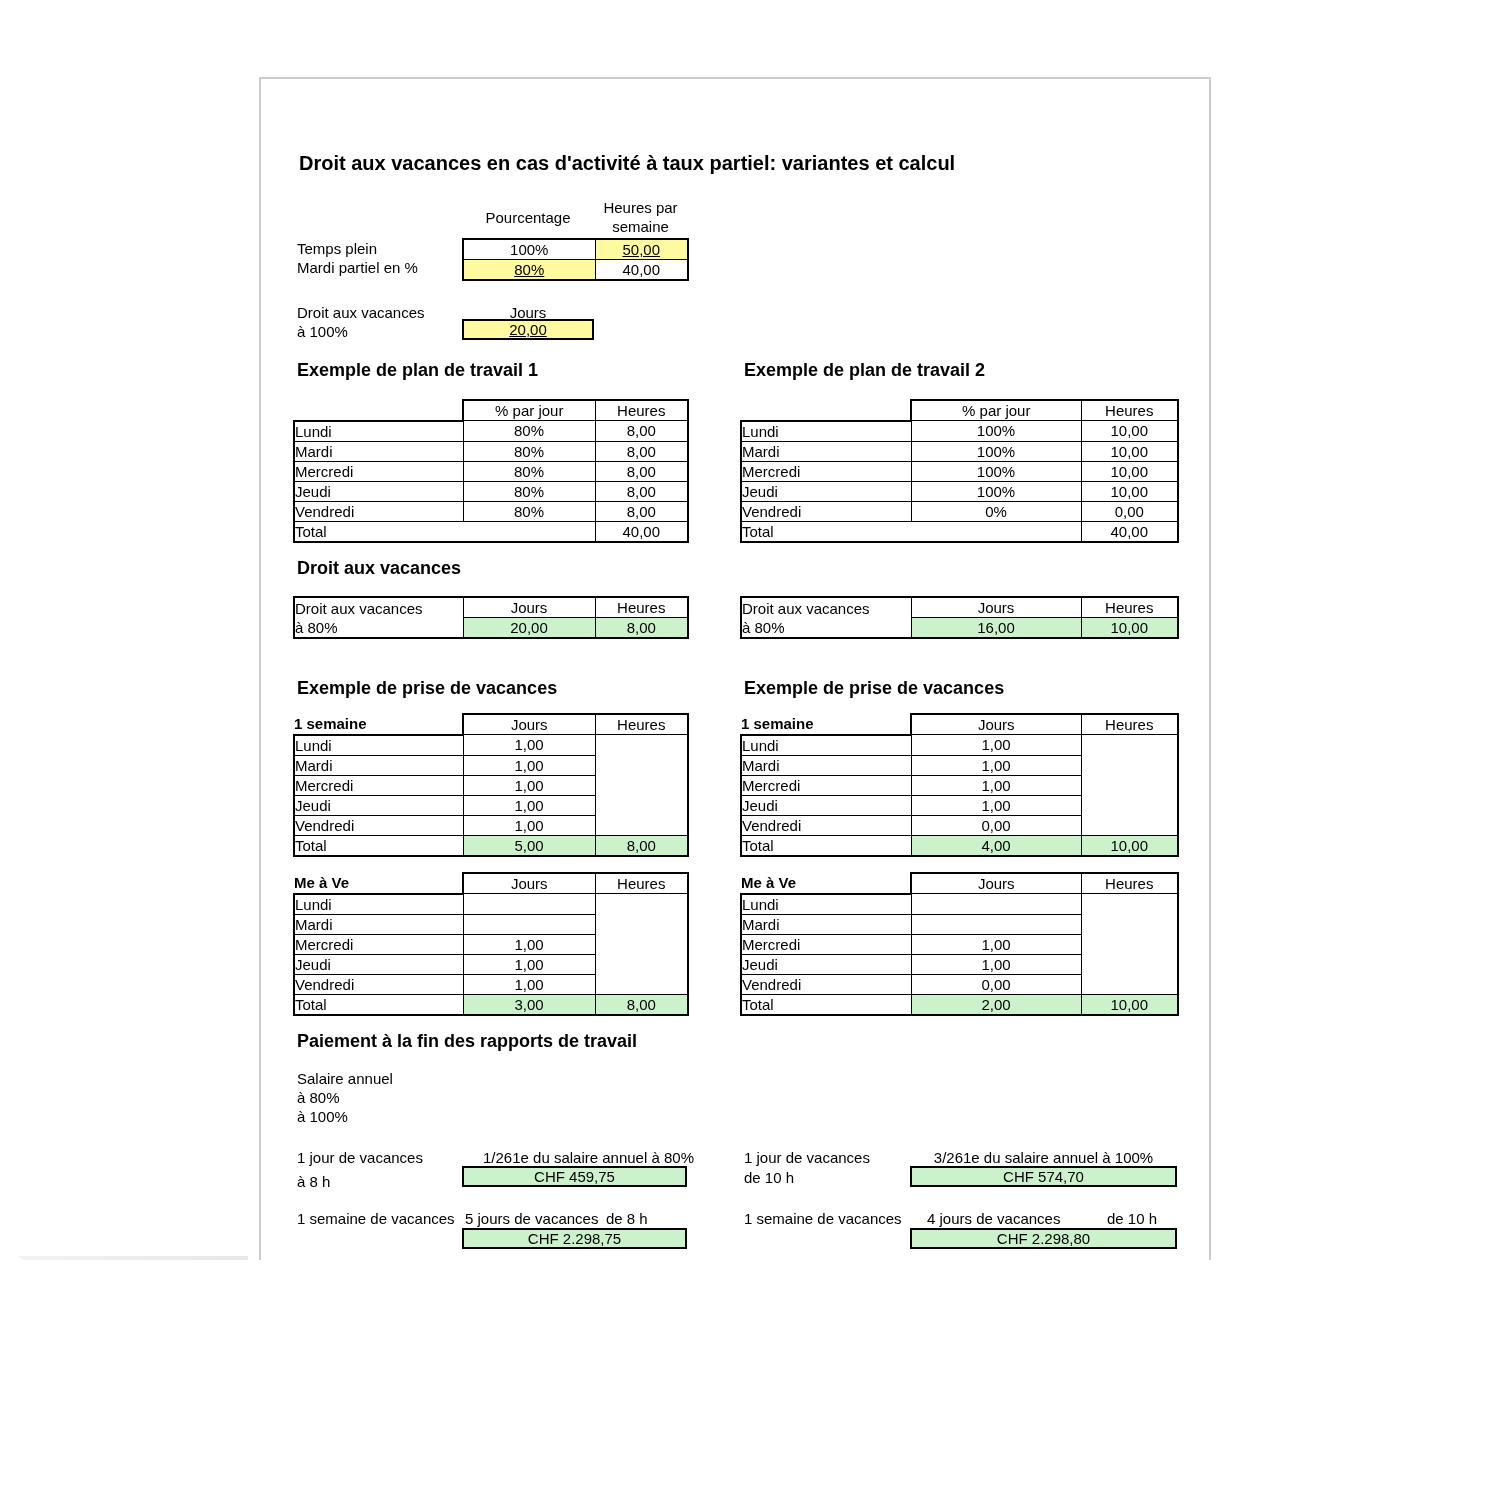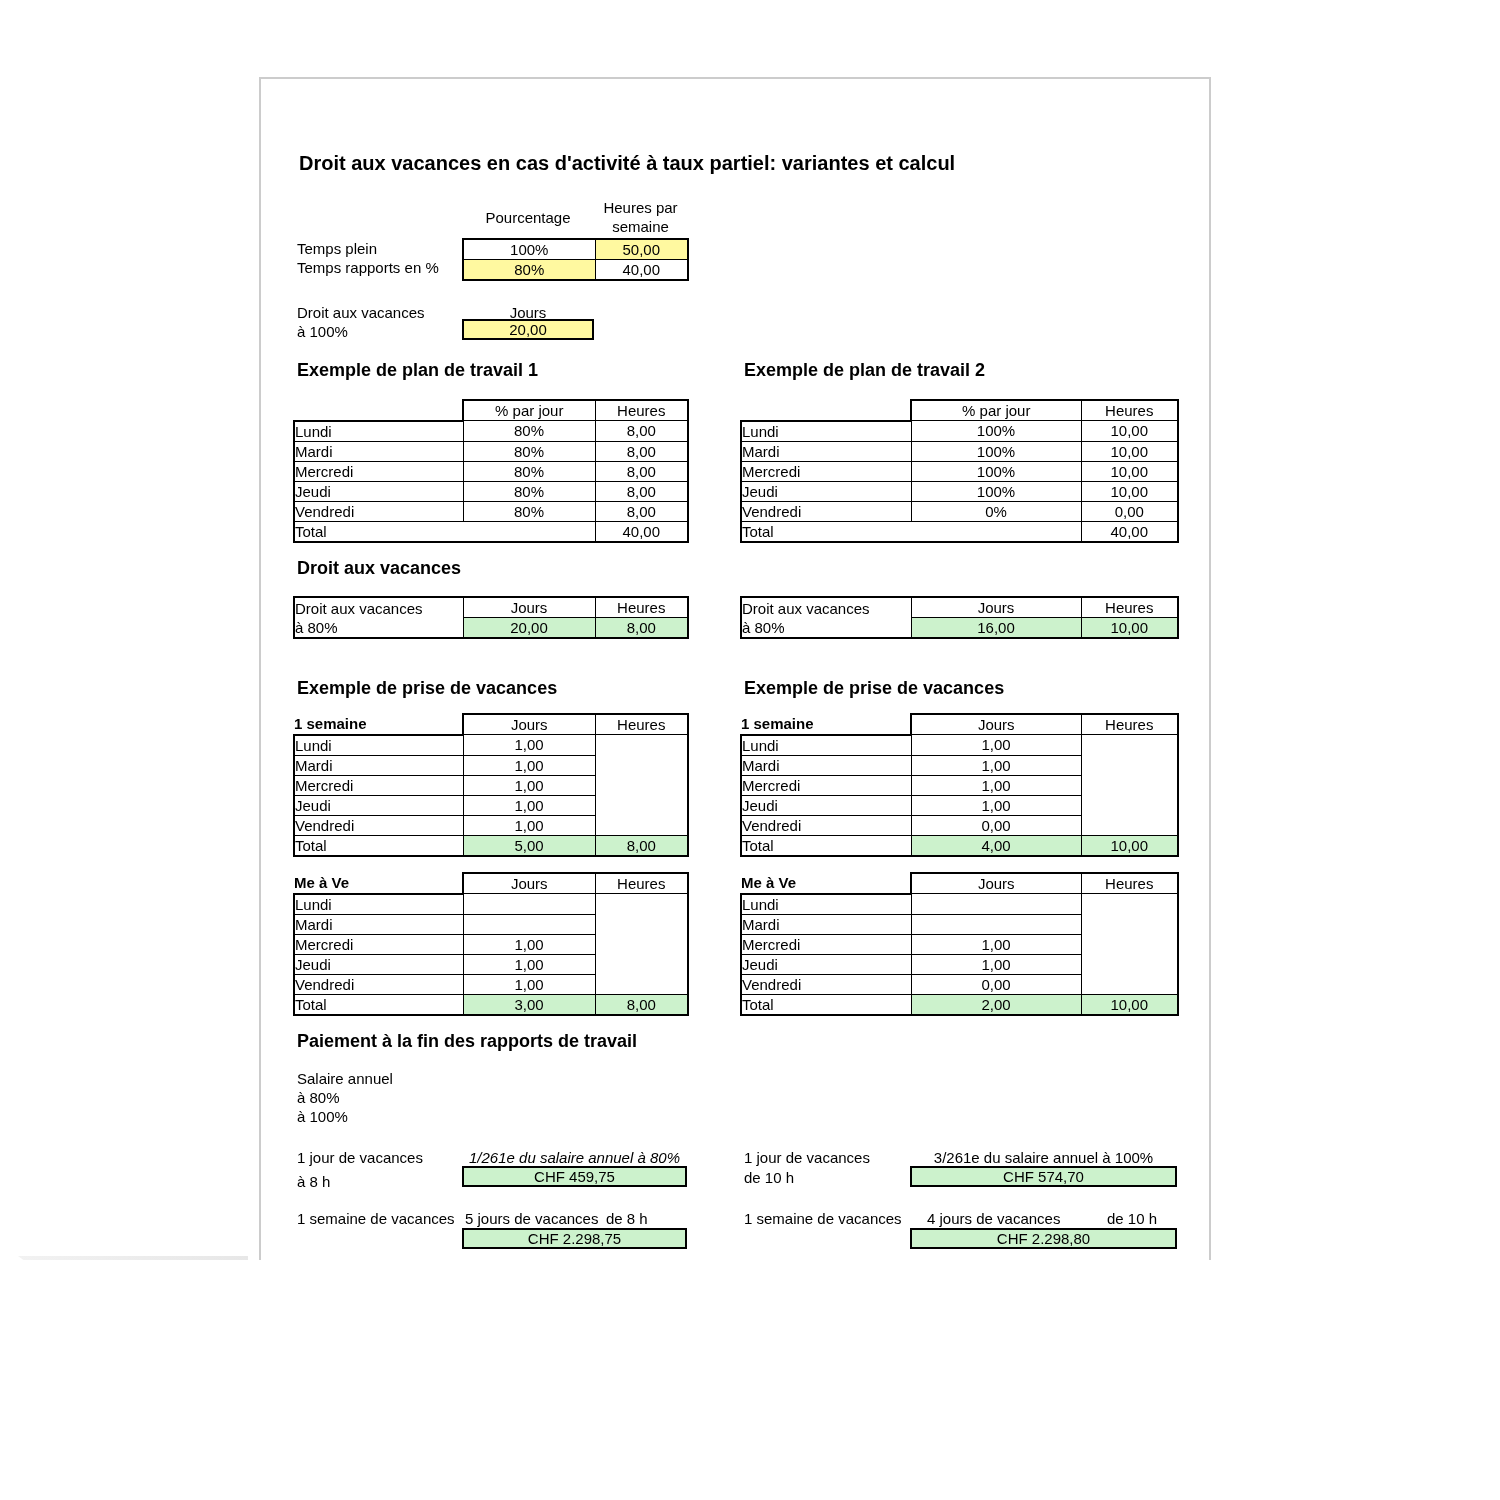--- a/index.html
+++ b/index.html
@@ -19,42 +19,42 @@
   .hdrbox{display:flex;align-items:center;justify-content:center;font-size:15px;line-height:19px;text-align:center;}
   .wrap{white-space:normal;}
   table.tbl{position:absolute;border-collapse:collapse;table-layout:fixed;}
   table.tbl td{height:19px;font-size:15px;line-height:19px;padding:0;overflow:hidden;white-space:nowrap;vertical-align:middle;}
   td.l{text-align:left;padding:0 0 0 4px;}
   td.c{text-align:center;}
   td.ghost{border:none;}
   td.bold{font-weight:bold;} .bt2{border-top:2px solid #000;}
   .bb1{border-bottom:1px solid #000;} .bb2{border-bottom:2px solid #000;} .bl2{border-left:2px solid #000;}
   .br1{border-right:1px solid #000;} .br2{border-right:2px solid #000;}
-  .yellow{background:var(--yellow,#fff9a0);}
+  .yellow{background:var(--yellow,#fff9a0);text-decoration:underline;}
   .green{background:var(--green,#ccf2cc);}
   td.lab2{vertical-align:top;}
   td.lab2 div{height:19px;line-height:19px;}
   .vcell{position:absolute;box-sizing:border-box;border:2px solid #000;height:21px;
          line-height:17px;font-size:15px;text-align:center;}
 </style>
 </head>
 <body>
 
 <div class="stage">
   <div class="shadow-tri"></div>
 
   <div class="page">
 
     <div class="abs doc-title" style="left:38px;top:73px;">Droit aux vacances en cas d'activité à taux partiel: variantes et calcul</div>
 
     <div class="abs hdrbox" style="left:201px;top:118px;width:132px;height:40px;">Pourcentage</div>
     <div class="abs hdrbox wrap" style="left:333px;top:118px;width:93px;height:40px;">Heures par semaine</div>
 
     <div class="abs lab" style="left:36px;top:160px;">Temps plein</div>
-    <div class="abs lab" style="left:36px;top:179px;">Temps rapports en %</div>
+    <div class="abs lab" style="left:36px;top:179px;">Mardi partiel en %</div>
 
     <table class="tbl" style="left:201px;top:159px;">
       <colgroup>
           <col style="width:132px">
           <col style="width:93px">
         </colgroup>
       <tbody>
           <tr>
         <td class="c bt2 bl2 br1 bb1">100%</td>
         <td class="c yellow bt2 br2 bb1">50,00</td>
@@ -377,21 +377,21 @@
 
     <div class="abs h" style="left:36px;top:952px;">Paiement à la fin des rapports de travail</div>
 
     <div class="abs lab" style="left:36px;top:990px;">Salaire annuel</div>
     <div class="abs lab" style="left:36px;top:1009px;">à 80%</div>
     <div class="abs lab" style="left:36px;top:1028px;">à 100%</div>
 
 
     <div class="abs lab" style="left:36px;top:1069px;">1 jour de vacances</div>
     <div class="abs lab" style="left:36px;top:1093px;">à 8 h</div>
-    <div class="abs cap center" style="left:201px;top:1069px;width:225px;font-style:italic;">1/261e du salaire annuel à 80%</div>
+    <div class="abs cap center" style="left:215px;top:1069px;width:225px;">1/261e du salaire annuel à 80%</div>
     <div class="vcell green" style="left:201px;top:1087px;width:225px;">CHF 459,75</div>
 
     <div class="abs lab" style="left:483px;top:1069px;">1 jour de vacances</div>
     <div class="abs lab" style="left:483px;top:1089px;">de 10 h</div>
     <div class="abs cap center" style="left:649px;top:1069px;width:267px;">3/261e du salaire annuel à 100%</div>
     <div class="vcell green" style="left:649px;top:1087px;width:267px;">CHF 574,70</div>
 
     <div class="abs lab" style="left:36px;top:1130px;">1 semaine de vacances</div>
     <div class="abs cap" style="left:204px;top:1130px;">5 jours de vacances</div>
     <div class="abs cap" style="left:345px;top:1130px;">de 8 h</div>

